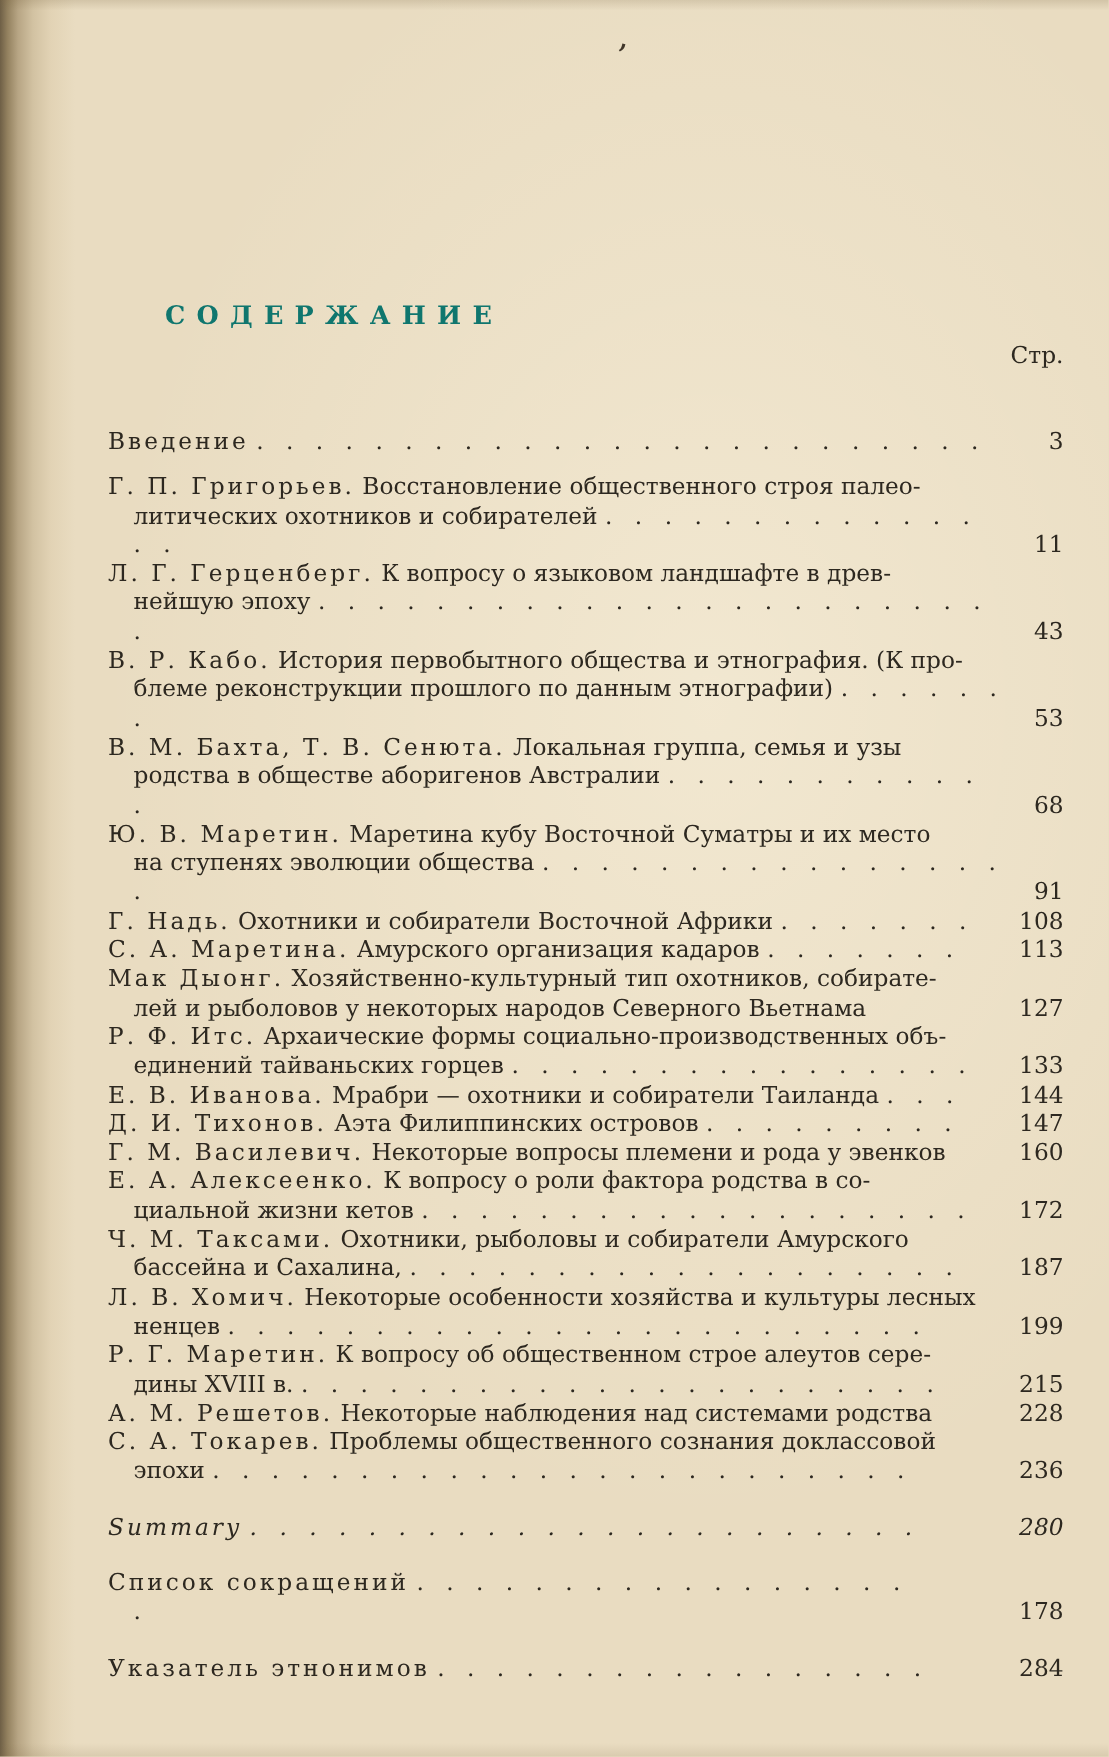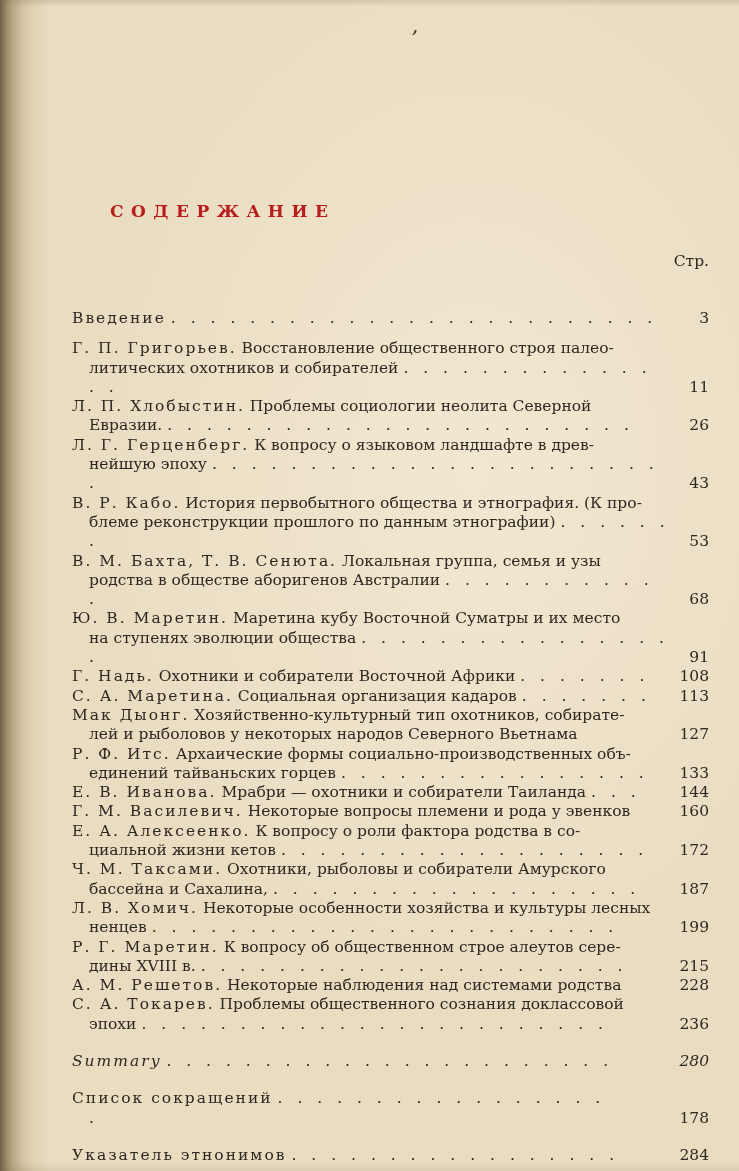--- a/index.html
+++ b/index.html
@@ -30,25 +30,25 @@
   }
   .content {
     position: relative;
     padding: 200px 30px 0 72px;
   }
   .toc-title {
     margin-left: 38px;
     font-size: 17px;
     font-weight: bold;
     letter-spacing: 7.5px;
-    color: #b91c1c;
+    color: #0f766e;
     line-height: 22px;
   }
   .col-header {
-    margin-top: 30px;
+    margin-top: 6px;
     margin-bottom: 38px;
     text-align: right;
     font-size: 15.5px;
     line-height: 19px;
   }
   .entries {
     font-size: 15.5px;
     line-height: 19.3px;
   }
   .entry {
@@ -88,25 +88,20 @@
         <div class="entry-text"><span class="author">Введение</span><span class="rest"></span><span class="dots">. . . . . . . . . . . . . . . . . . . . . . . . .</span></div>
         <div class="page-num">3</div>
       </div>
 
   <div class="entry" style="margin-top: 11px; align-items: flex-end;">
         <div class="entry-text"><span class="author">Г. П. Григорьев.</span><span class="rest"> Восстановление общественного строя палео-
 литических охотников и собирателей</span><span class="dots">. . . . . . . . . . . . . . .</span></div>
         <div class="page-num">11</div>
       </div>
 
-  <div class="entry">
-        <div class="entry-text"><span class="author">Л. П. Хлобыстин.</span><span class="rest"> Проблемы социологии неолита Северной
-Евразии.</span><span class="dots">. . . . . . . . . . . . . . . . . . . . . . . .</span></div>
-        <div class="page-num">26</div>
-      </div>
 
   <div class="entry">
         <div class="entry-text"><span class="author">Л. Г. Герценберг.</span><span class="rest"> К вопросу о языковом ландшафте в древ-
 нейшую эпоху</span><span class="dots">. . . . . . . . . . . . . . . . . . . . . . . .</span></div>
         <div class="page-num">43</div>
       </div>
 
   <div class="entry">
         <div class="entry-text"><span class="author">В. Р. Кабо.</span><span class="rest"> История первобытного общества и этнография. (К про-
 блеме реконструкции прошлого по данным этнографии)</span><span class="dots">. . . . . . .</span></div>
@@ -124,41 +119,45 @@
 на ступенях эволюции общества</span><span class="dots">. . . . . . . . . . . . . . . . .</span></div>
         <div class="page-num">91</div>
       </div>
 
   <div class="entry">
         <div class="entry-text"><span class="author">Г. Надь.</span><span class="rest"> Охотники и собиратели Восточной Африки</span><span class="dots">. . . . . . .</span></div>
         <div class="page-num">108</div>
       </div>
 
   <div class="entry">
-        <div class="entry-text"><span class="author">С. А. Маретина.</span><span class="rest"> Социальная организация кадаров</span><span class="dots">. . . . . . .</span></div>
+        <div class="entry-text"><span class="author">С. А. Маретина.</span><span class="rest"> Амурского организация кадаров</span><span class="dots">. . . . . . .</span></div>
         <div class="page-num">113</div>
       </div>
 
   <div class="entry">
         <div class="entry-text"><span class="author">Мак Дыонг.</span><span class="rest"> Хозяйственно-культурный тип охотников, собирате-
 лей и рыболовов у некоторых народов Северного Вьетнама</span><span class="dots"></span></div>
         <div class="page-num">127</div>
       </div>
 
   <div class="entry">
         <div class="entry-text"><span class="author">Р. Ф. Итс.</span><span class="rest"> Архаические формы социально-производственных объ-
 единений тайваньских горцев</span><span class="dots">. . . . . . . . . . . . . . . .</span></div>
         <div class="page-num">133</div>
       </div>
 
   <div class="entry">
         <div class="entry-text"><span class="author">Е. В. Иванова.</span><span class="rest"> Мрабри — охотники и собиратели Таиланда</span><span class="dots">. . .</span></div>
         <div class="page-num">144</div>
       </div>
 
+  <div class="entry">
+        <div class="entry-text"><span class="author">Д. И. Тихонов.</span><span class="rest"> Аэта Филиппинских островов</span><span class="dots">. . . . . . . . .</span></div>
+        <div class="page-num">147</div>
+      </div>
 
   <div class="entry">
         <div class="entry-text"><span class="author">Г. М. Василевич.</span><span class="rest"> Некоторые вопросы племени и рода у эвенков</span><span class="dots"></span></div>
         <div class="page-num">160</div>
       </div>
 
   <div class="entry">
         <div class="entry-text"><span class="author">Е. А. Алексеенко.</span><span class="rest"> К вопросу о роли фактора родства в со-
 циальной жизни кетов</span><span class="dots">. . . . . . . . . . . . . . . . . . .</span></div>
         <div class="page-num">172</div>

